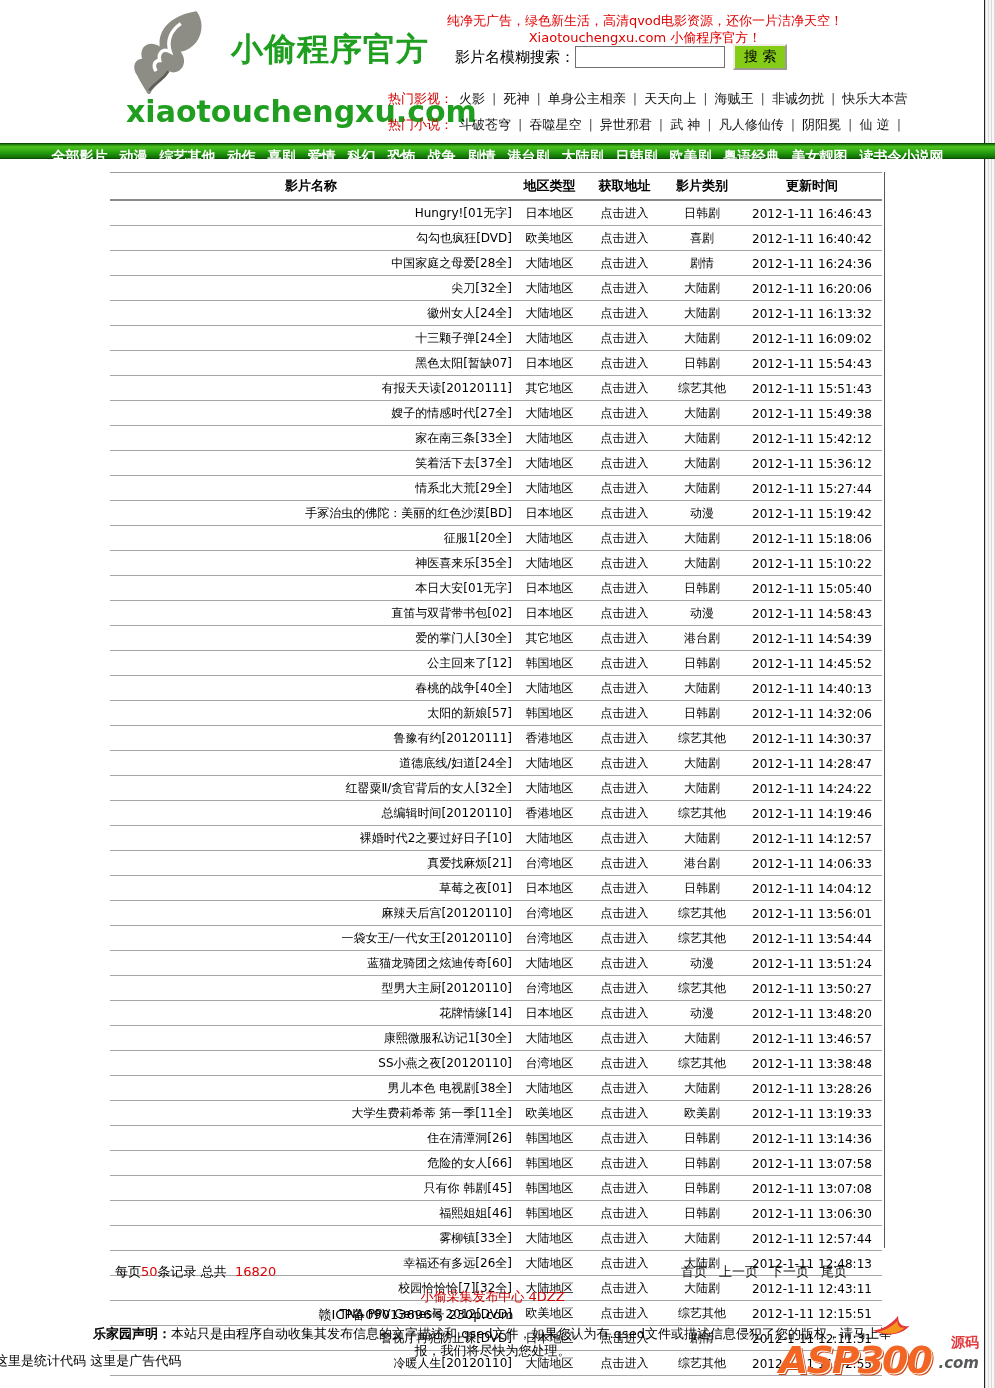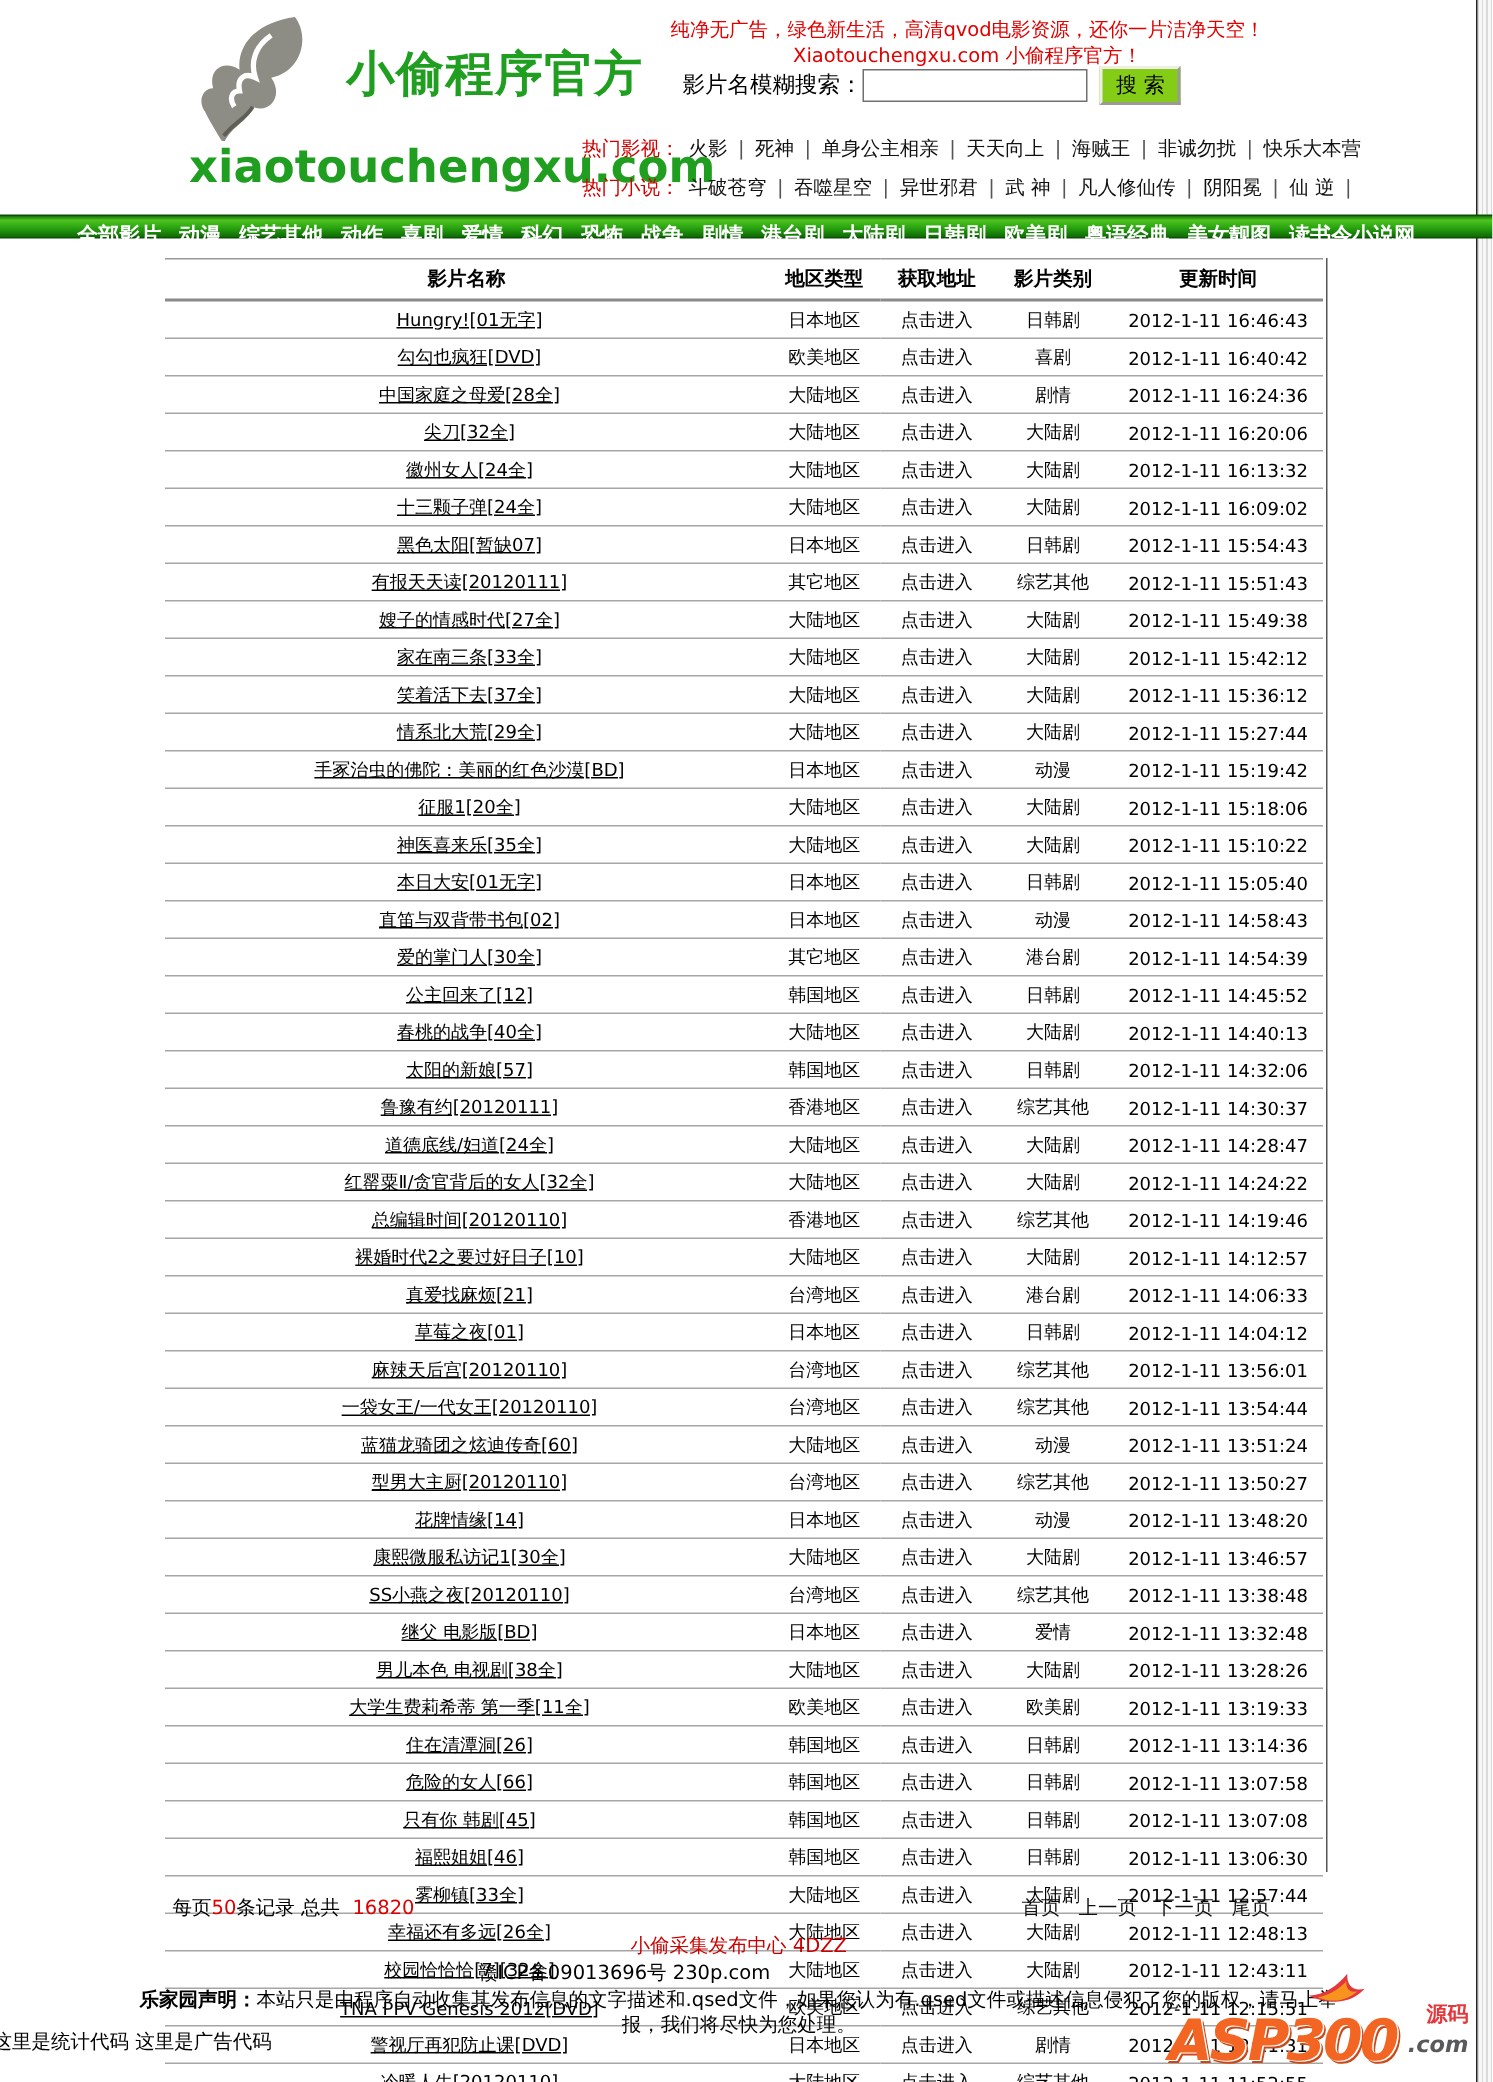--- a/index.html
+++ b/index.html
@@ -59,21 +59,21 @@
   table.movies { width:100%; border-collapse:collapse; table-layout:fixed; font-size:12px; }
   col.c1{width:402px;} col.c2{width:75px;} col.c3{width:75px;} col.c4{width:80px;} col.c5{width:140px;}
   table.movies th {
     font-size:13px; font-weight:bold; text-align:center; padding:4px 0;
     border-top:1px solid #999; border-bottom:2px solid #8a8a8a;
   }
   table.movies td {
     border-bottom:1px solid #a6a6a6; padding:4px 0 3px 0; text-align:center;
     white-space:nowrap; overflow:hidden;
   }
-  table.movies td.c-name { text-align:center; padding-left:4px;text-decoration:underline; }
+  table.movies td.c-name { text-align:right; padding-left:4px; }
   td.c-name { cursor:pointer; }
   td.c-link { cursor:pointer; }
   
   .records { position:absolute; left:115px; top:1263px; font-size:13px; }
   .records .red { color:#dd0000; }
   .pagination { position:absolute; right:148px; top:1263px; font-size:13px; }
   .page-link { color:#111; margin-left:12px; cursor:pointer; }
   .center-red { position:absolute; left:0; top:1288px; width:985px; text-align:center; color:#cc0000; font-size:13px; }
   .icp { position:absolute; left:0; top:1306px; width:832px; text-align:center; font-size:13px; }
   .disclaimer { position:absolute; left:0; top:1325px; width:985px; text-align:center; font-size:13px; line-height:17px; }
@@ -391,27 +391,20 @@
           <td class="c-time">2012-1-11 13:46:57</td>
         </tr>
         <tr>
           <td class="c-name">SS小燕之夜[20120110]</td>
           <td class="c-region">台湾地区</td>
           <td class="c-link">点击进入</td>
           <td class="c-cat">综艺其他</td>
           <td class="c-time">2012-1-11 13:38:48</td>
         </tr>
         <tr>
-          <td class="c-name">继父 电影版[BD]</td>
-          <td class="c-region">日本地区</td>
-          <td class="c-link">点击进入</td>
-          <td class="c-cat">爱情</td>
-          <td class="c-time">2012-1-11 13:32:48</td>
-        </tr>
-        <tr>
           <td class="c-name">男儿本色 电视剧[38全]</td>
           <td class="c-region">大陆地区</td>
           <td class="c-link">点击进入</td>
           <td class="c-cat">大陆剧</td>
           <td class="c-time">2012-1-11 13:28:26</td>
         </tr>
         <tr>
           <td class="c-name">大学生费莉希蒂 第一季[11全]</td>
           <td class="c-region">欧美地区</td>
           <td class="c-link">点击进入</td>

